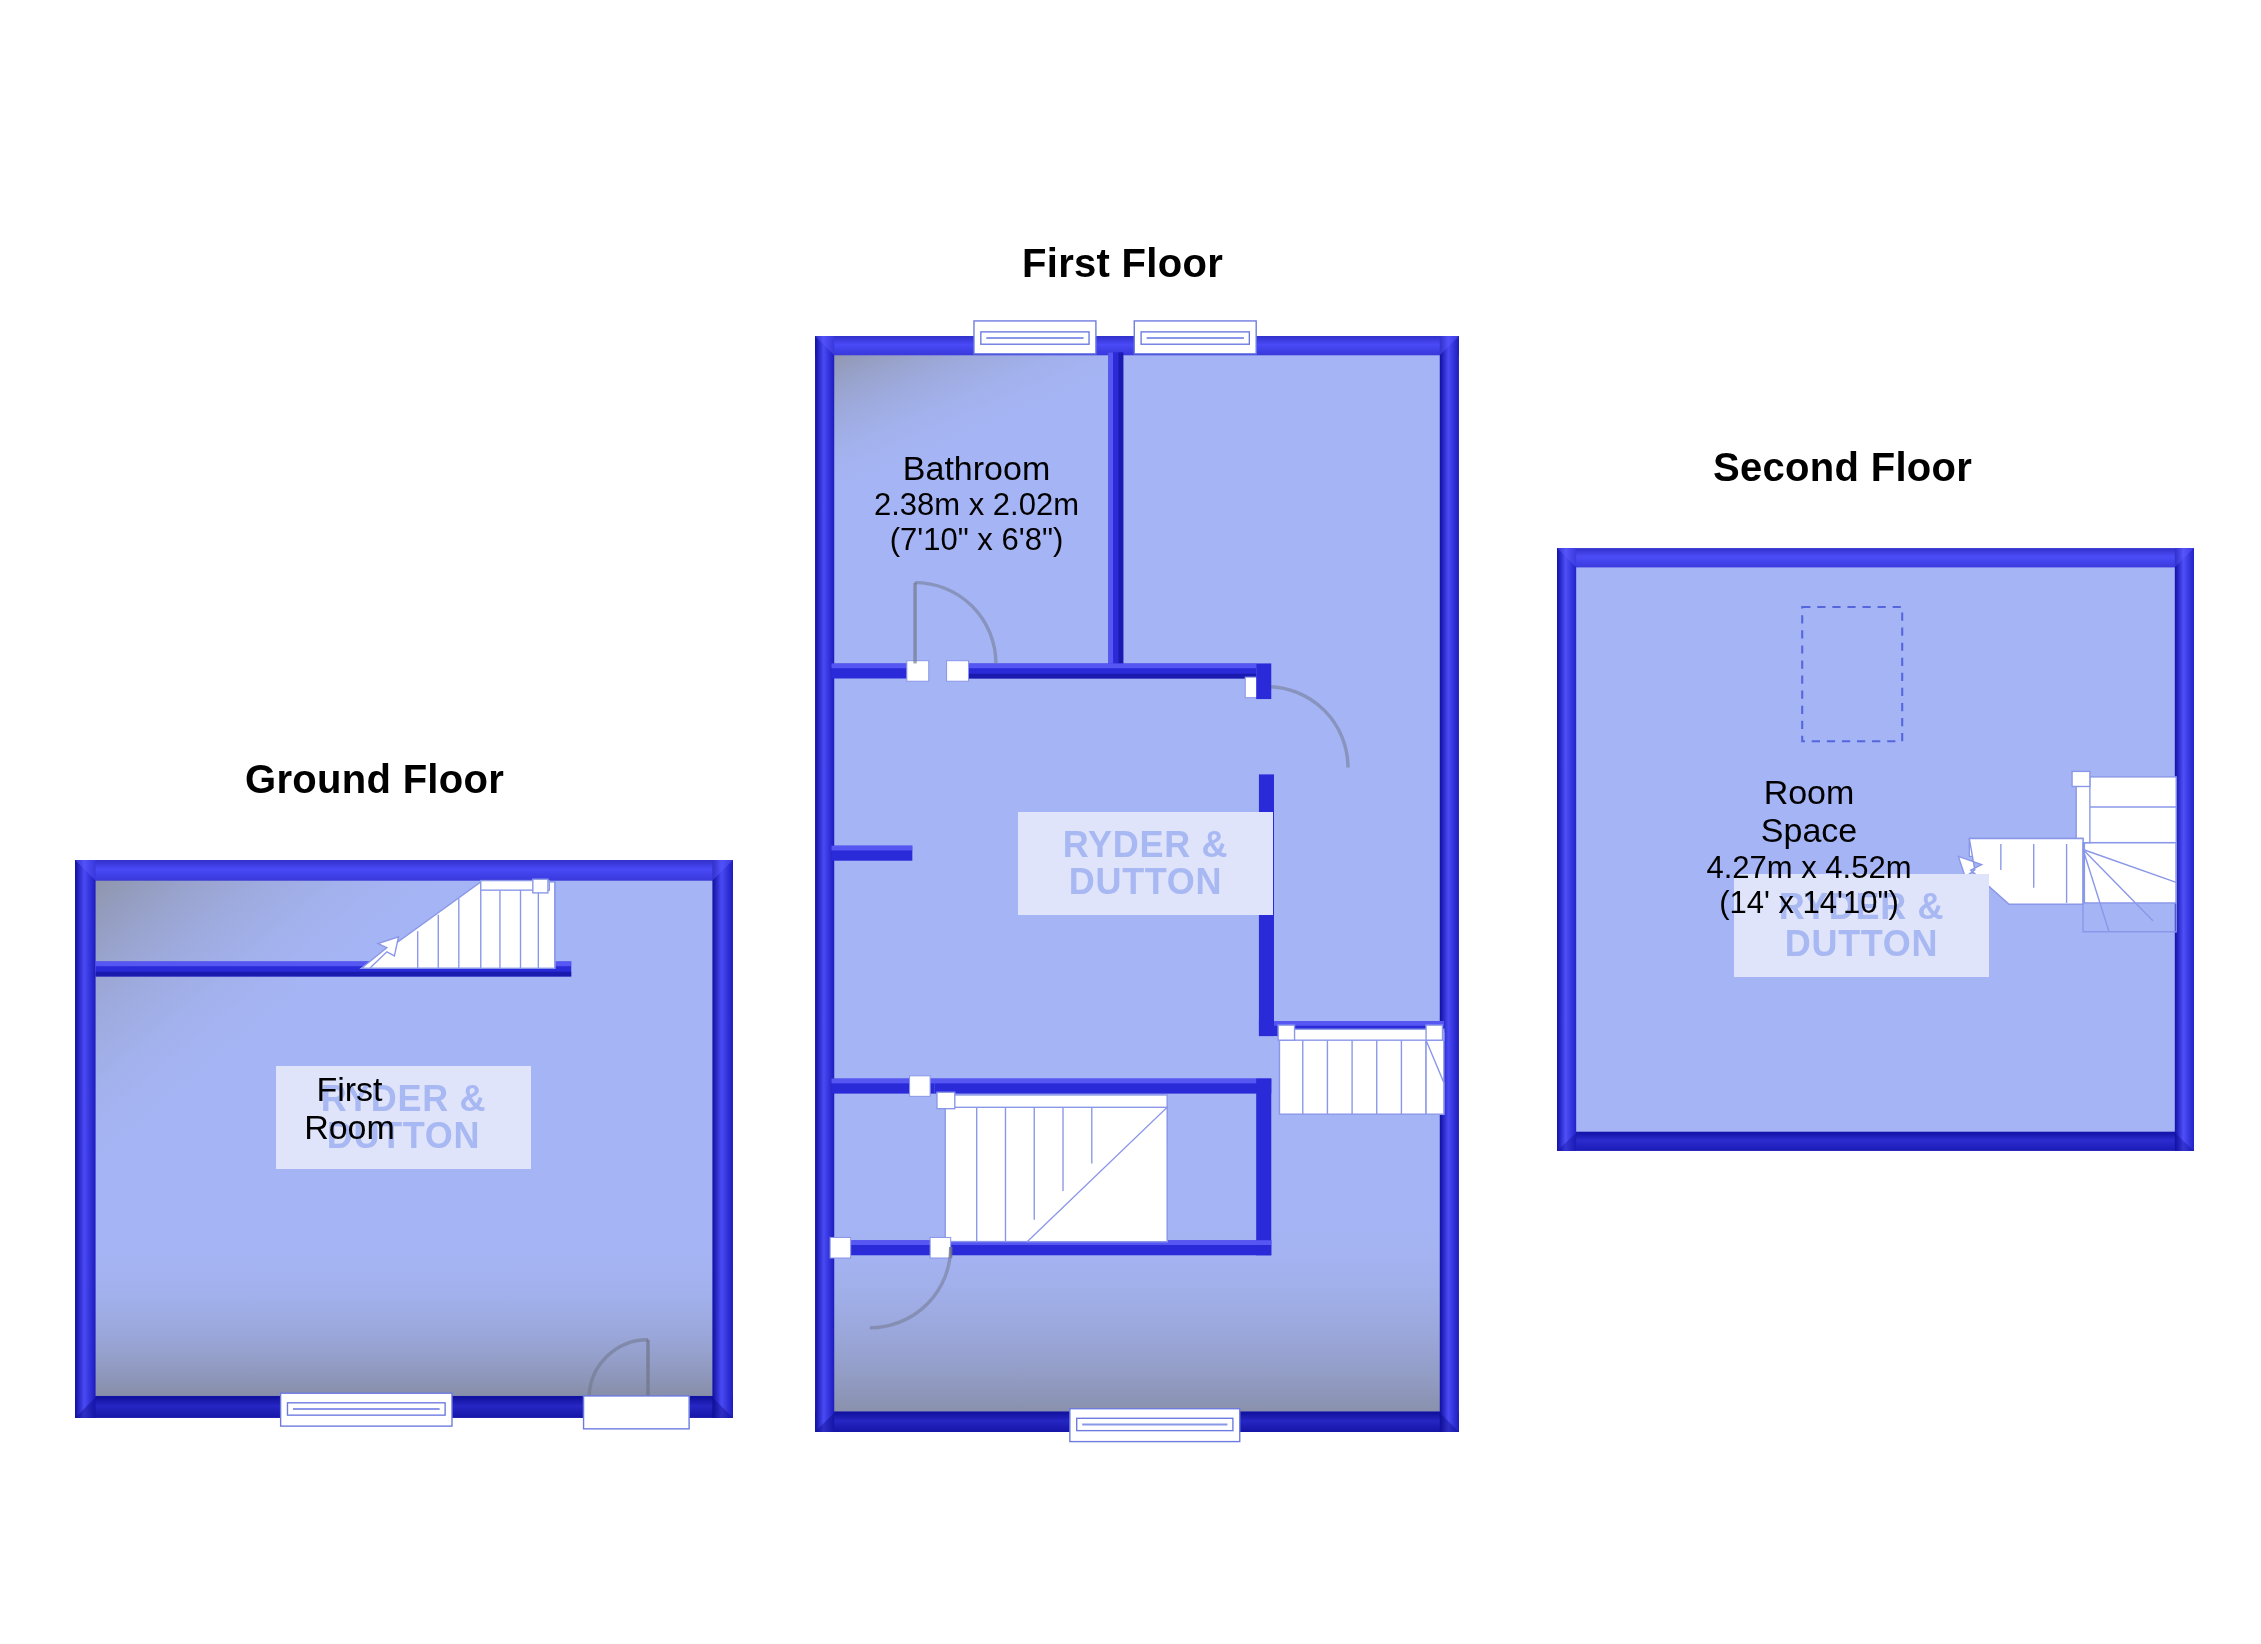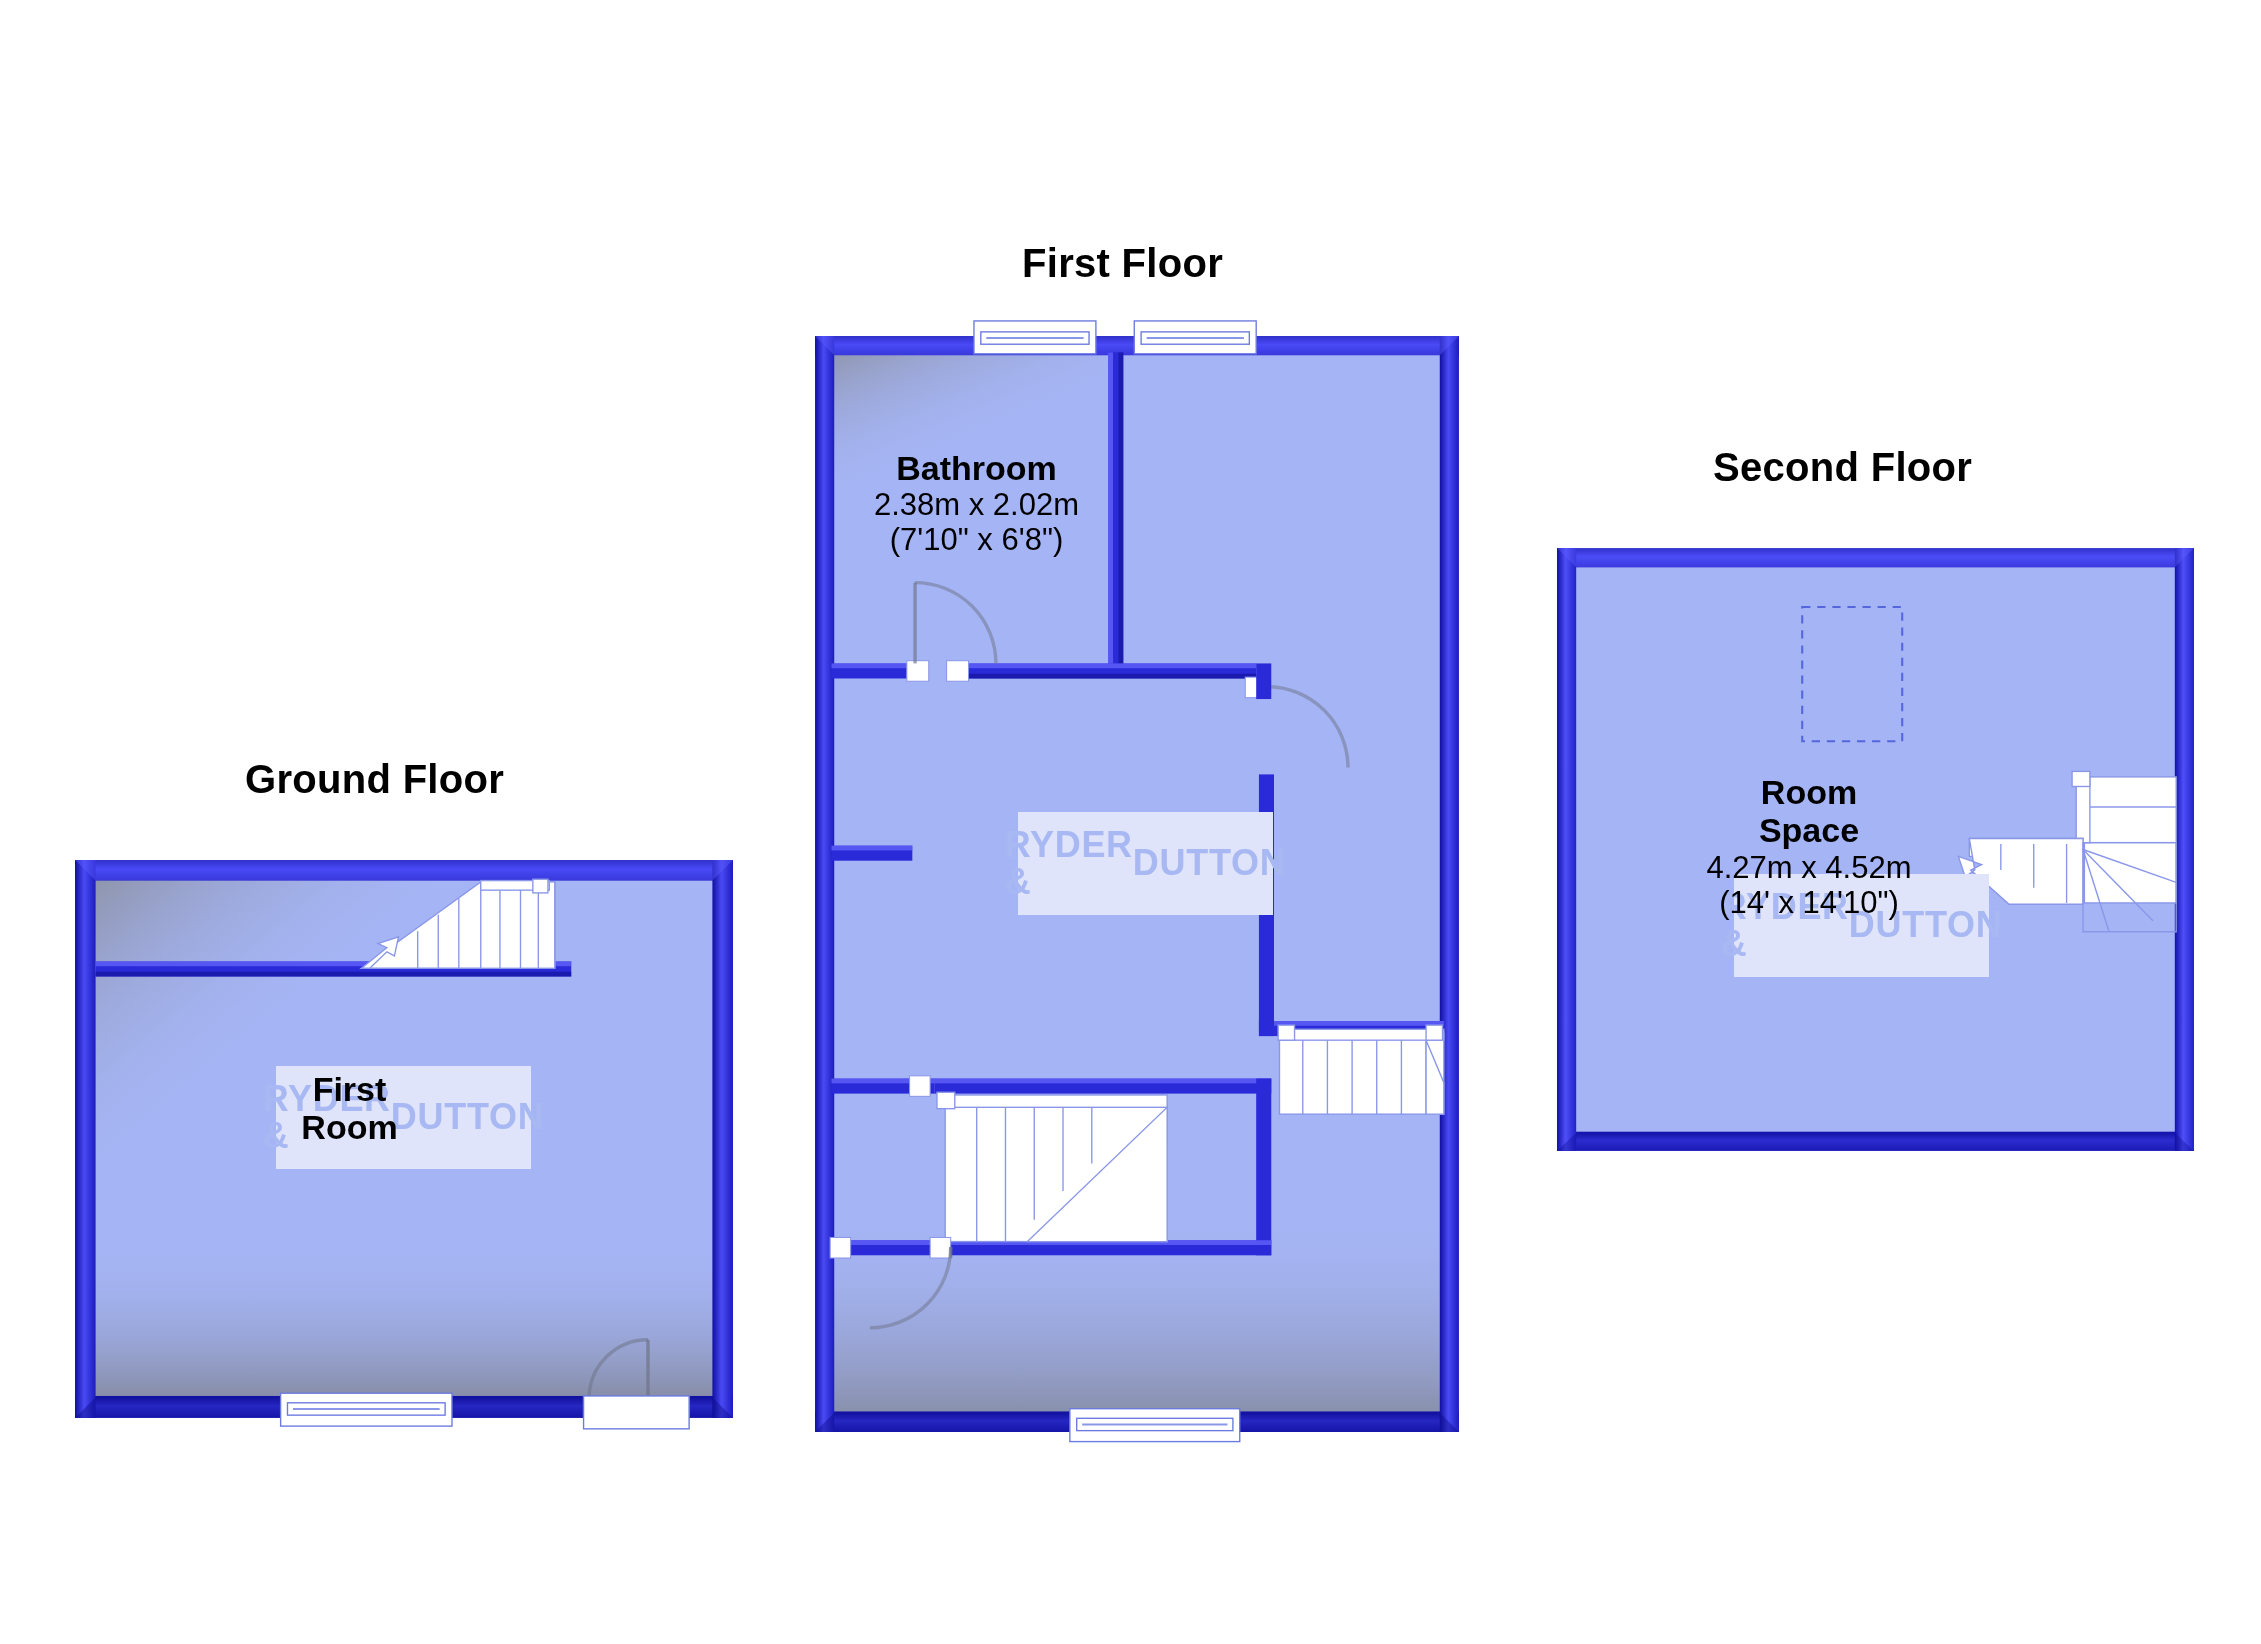--- a/index.html
+++ b/index.html
@@ -31,33 +31,34 @@
   .room-label {
     position: absolute;
     text-align: center;
     color: #000000;
     white-space: nowrap;
     line-height: 1.13;
     z-index: 30;
   }
   .room-label .rl-name {
     display: block;
-    font-weight: bold;
+    font-weight: normal;
     font-size: 34px;
   }
   .room-label .rl-dim {
     display: block;
     font-weight: normal;
     font-size: 31px;
   }
   .wm {
     position: absolute;
     background: #dfe4fb;
     z-index: 5;
     display: flex;
+    flex-direction: column;
     align-items: center;
     justify-content: center;
     color: #a8b8f2;
     font-weight: bold;
     line-height: 1.02;
     letter-spacing: 0.7px;
   }
   svg.plan {
     position: absolute;
     overflow: visible;

